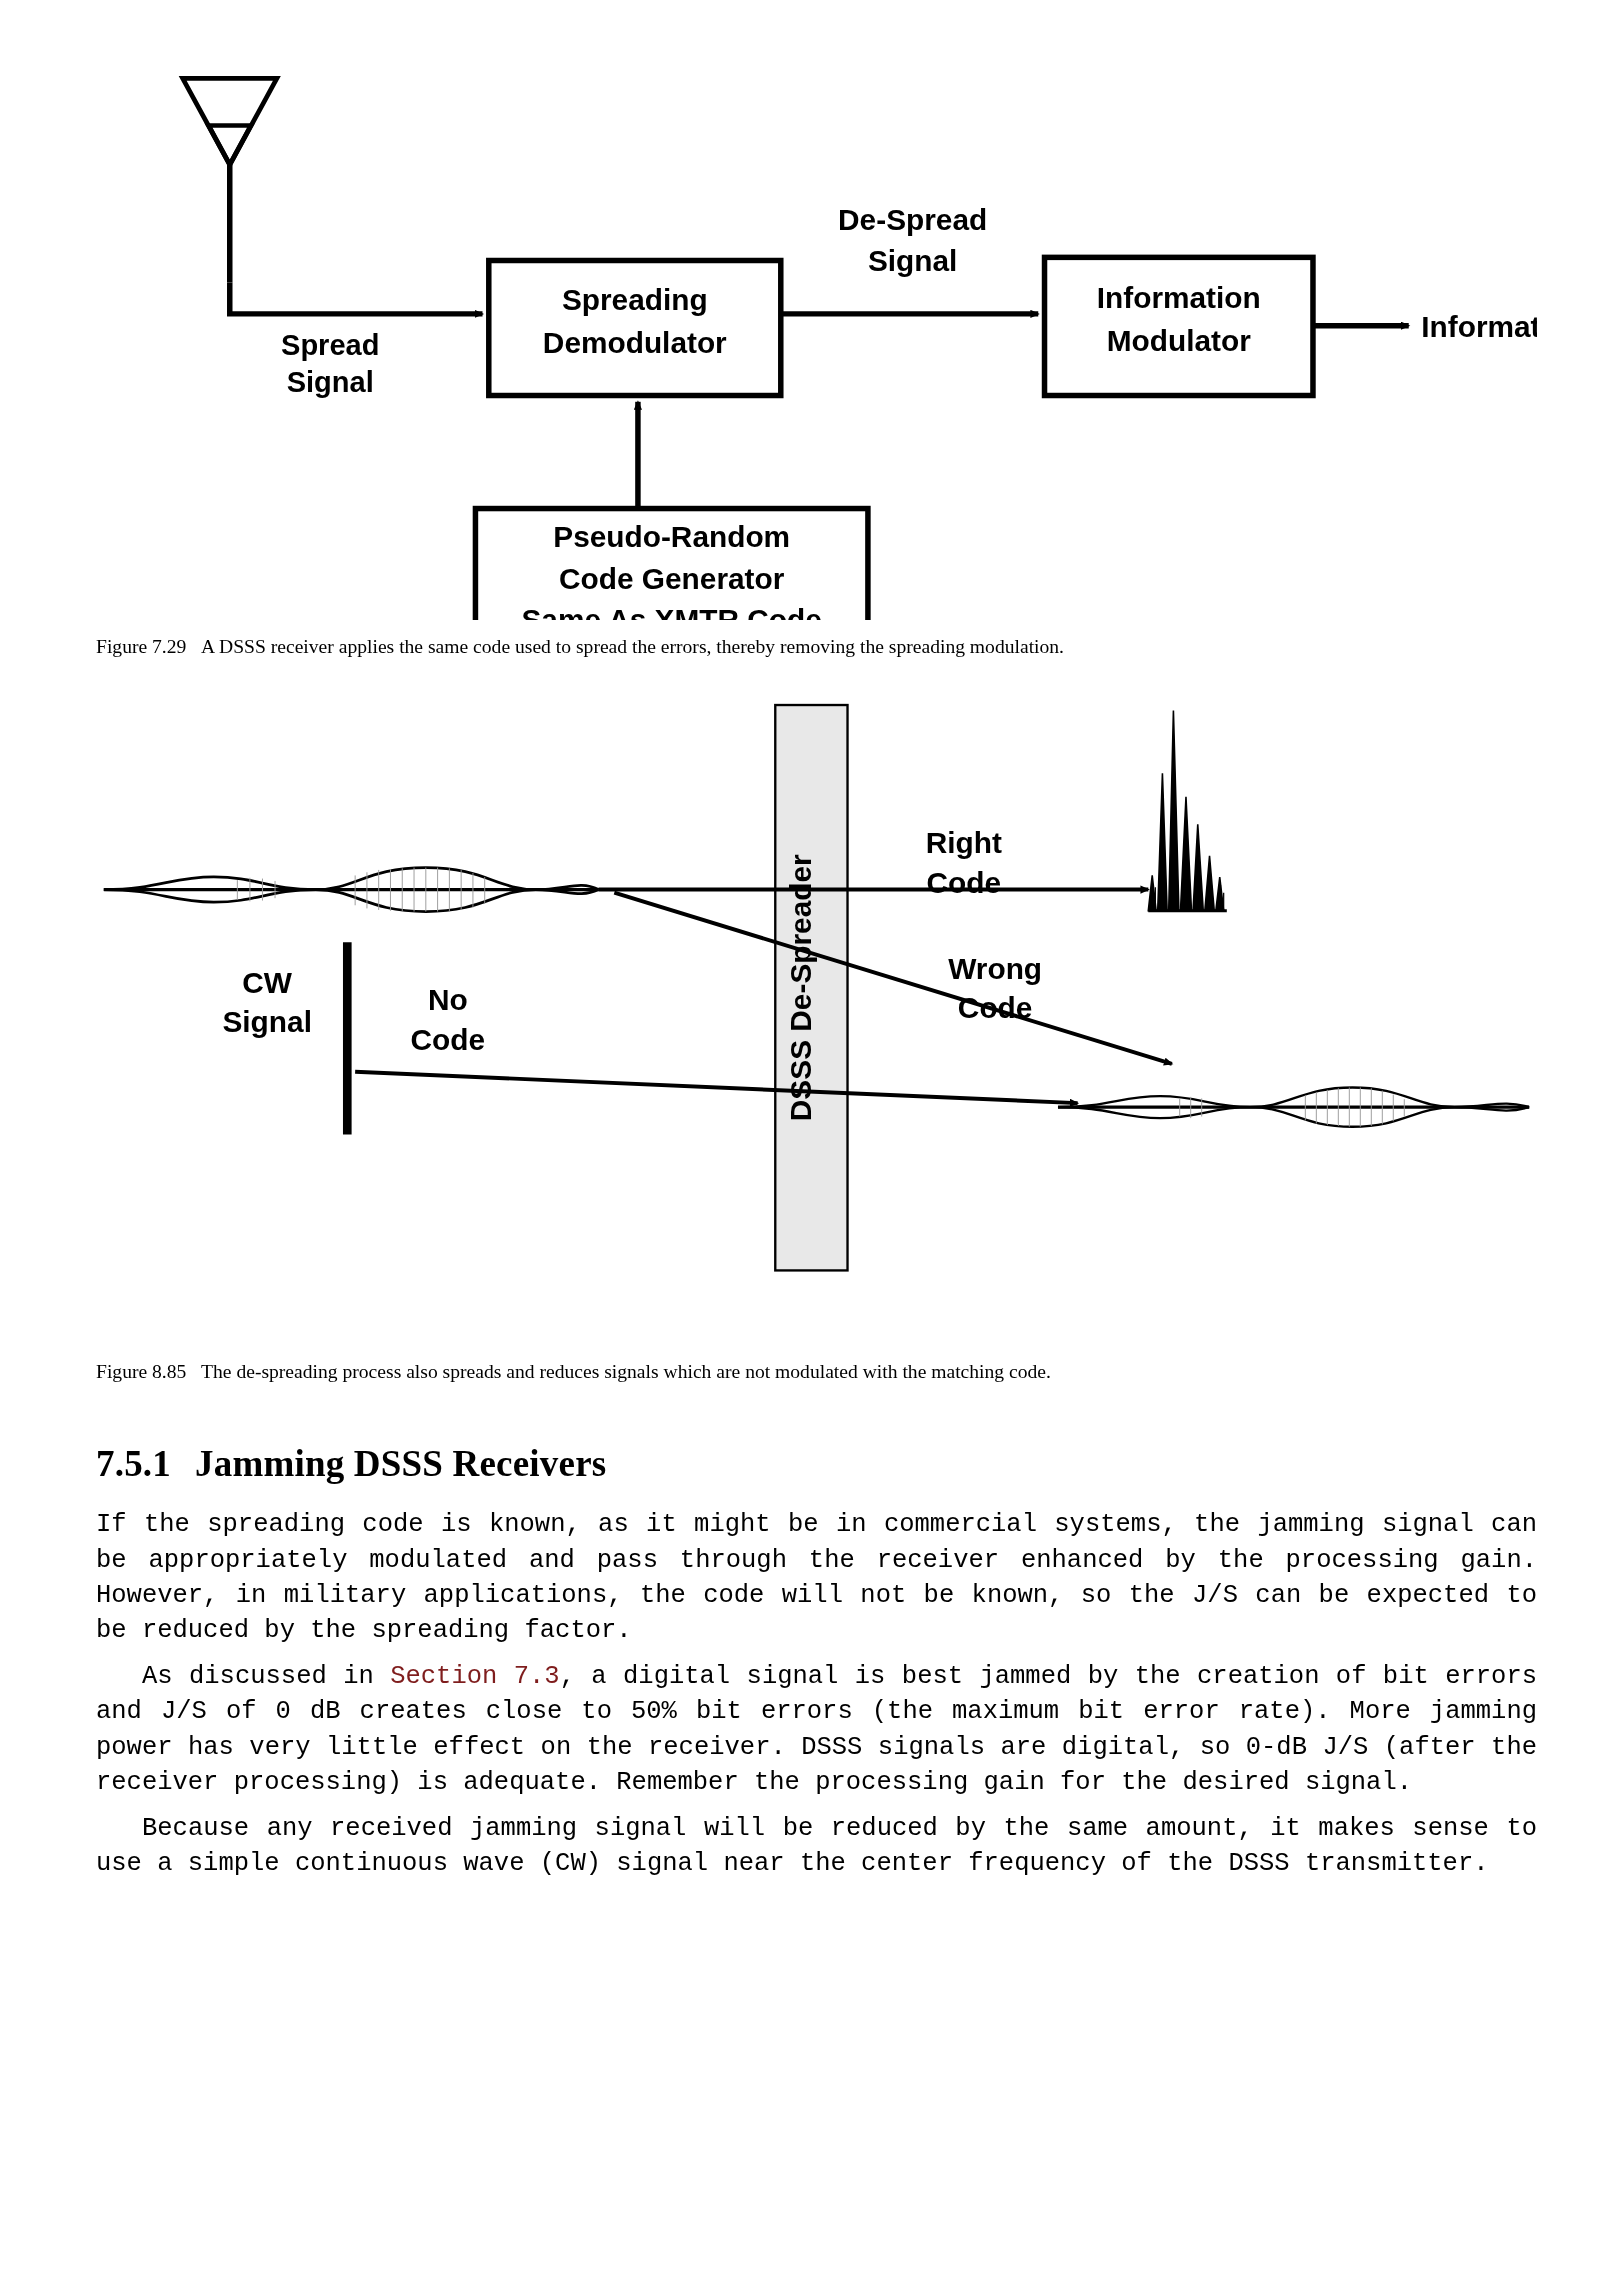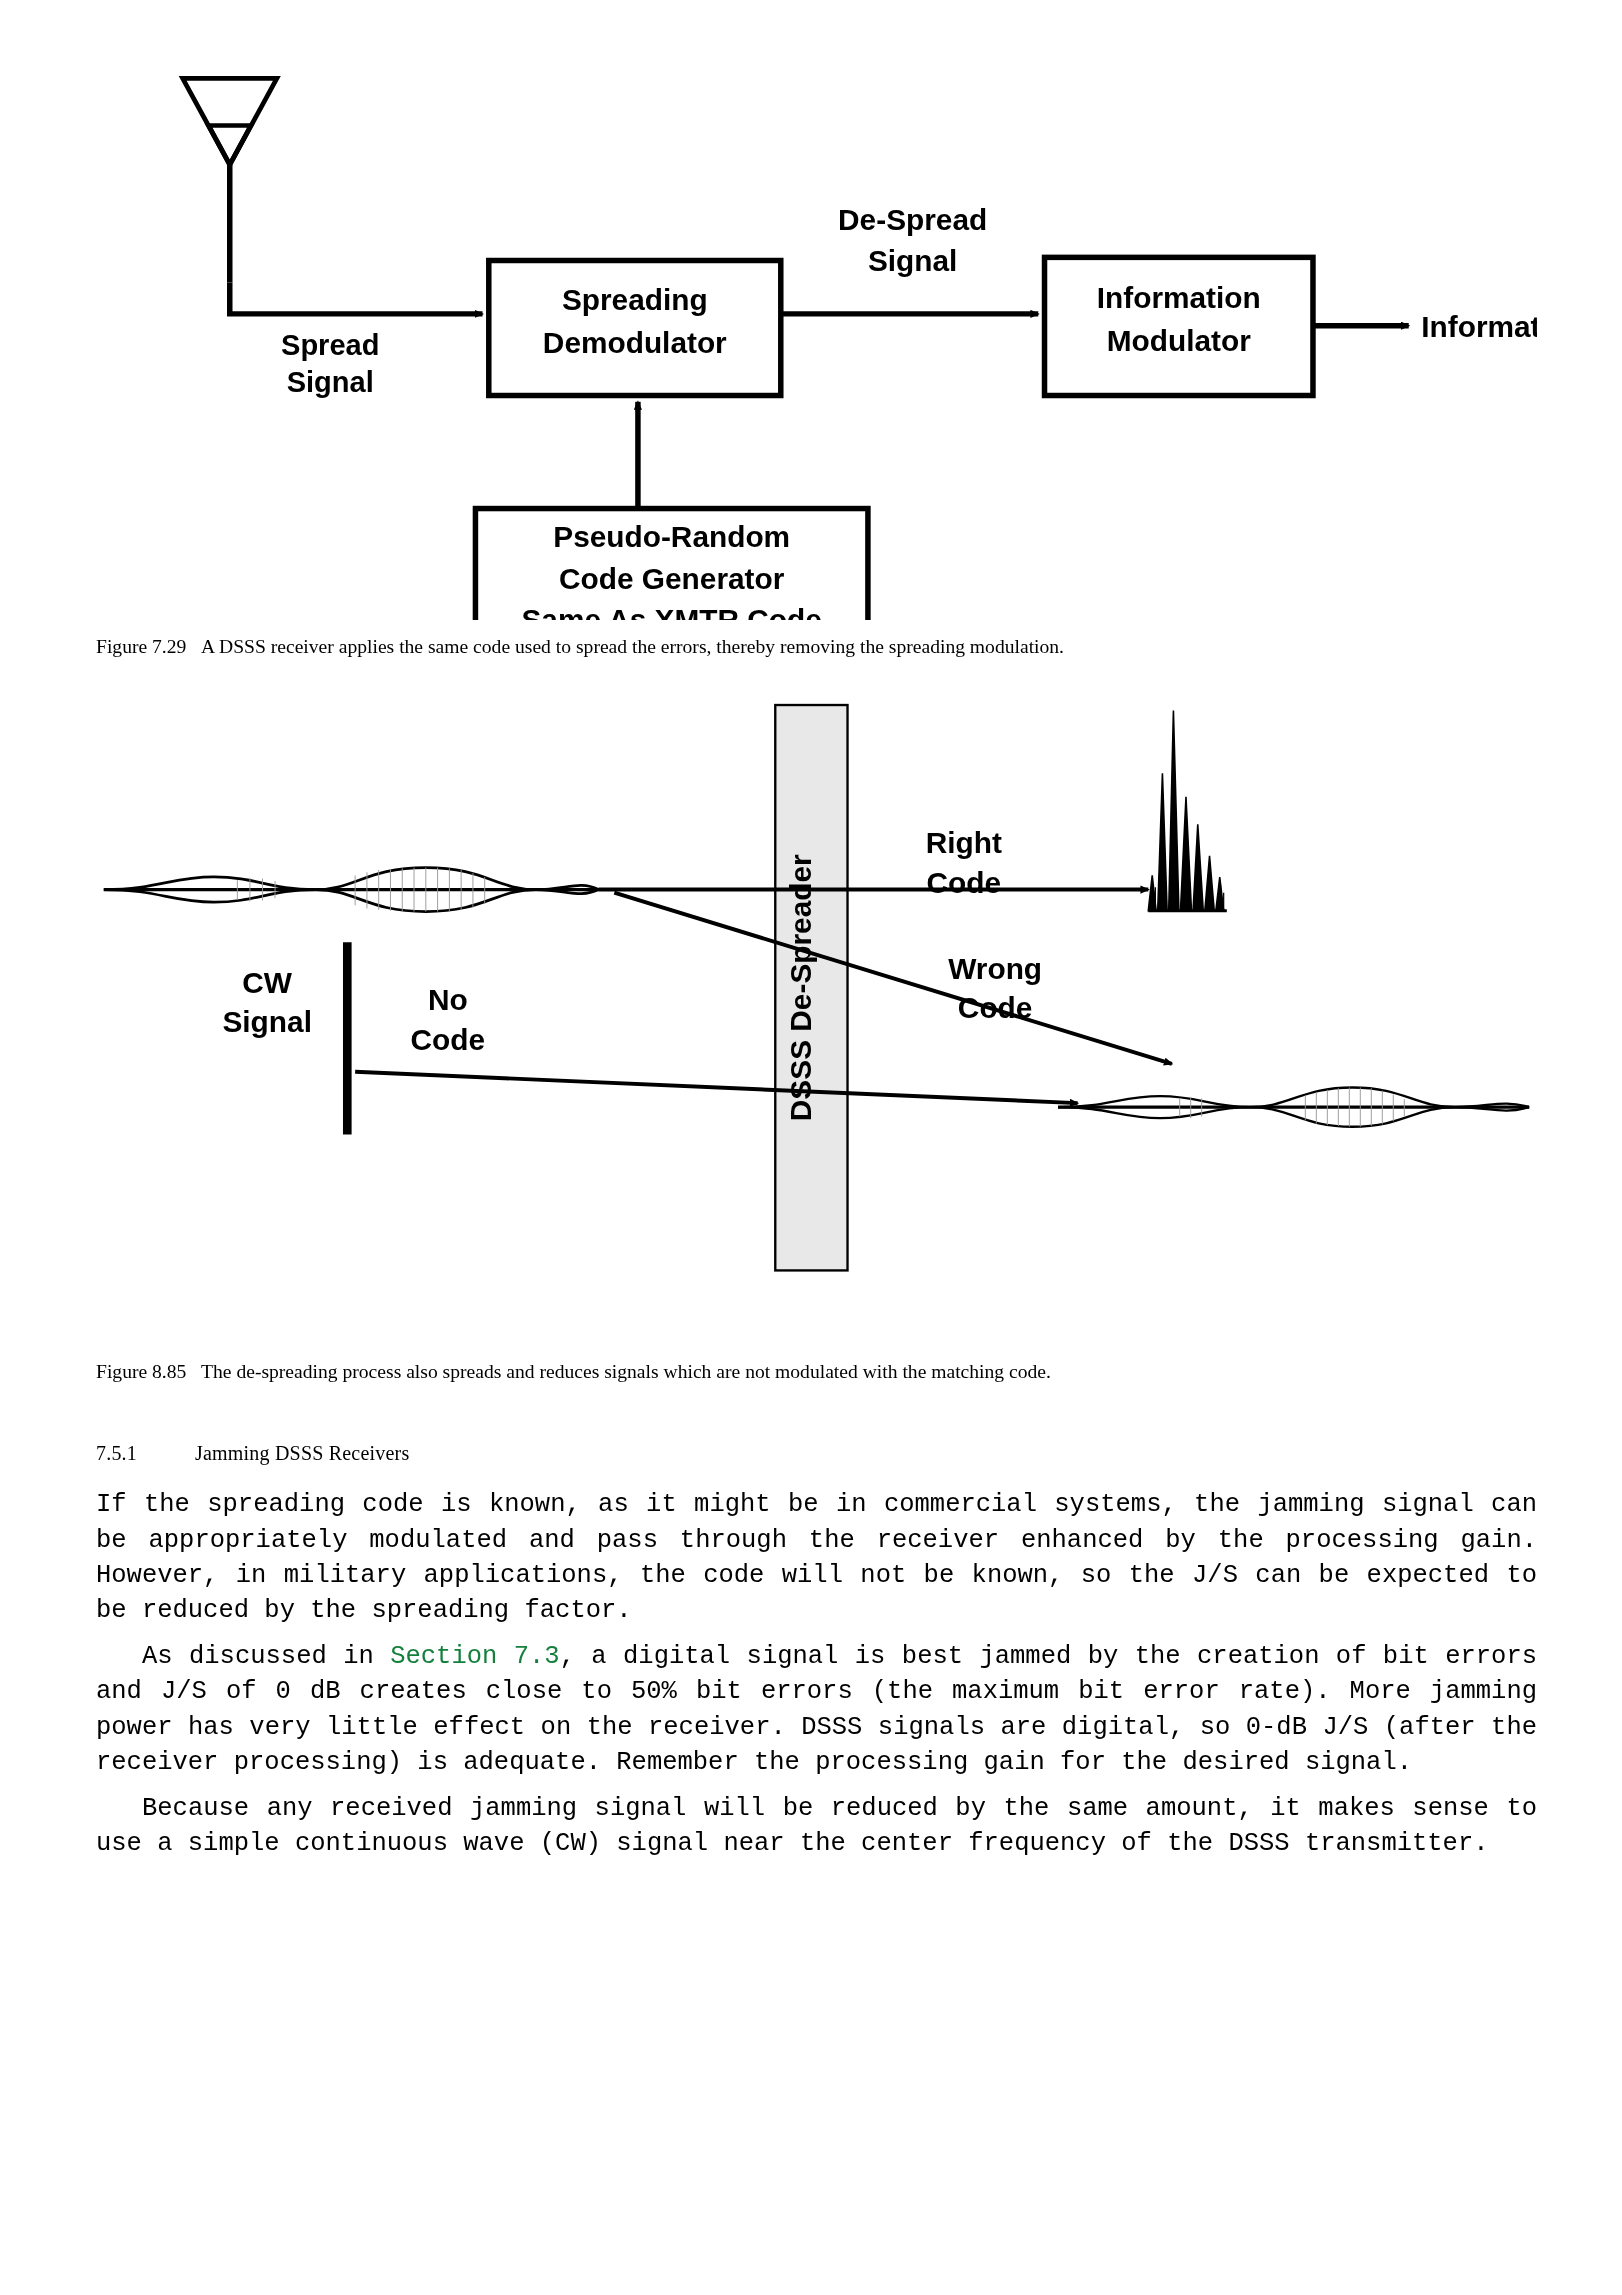--- a/index.html
+++ b/index.html
@@ -58,22 +58,22 @@
     position: relative;
     width: 1441px;
     height: 675px;
     margin-top: 19px;
   }
   .fig2 svg { display: block; }
 
   
   h2.section-heading {
     font-family: "Liberation Serif", serif;
-    font-size: 20px;
-    font-weight: normal;
+    font-size: 37px;
+    font-weight: bold;
     margin: 57px 0 22px 0;
     letter-spacing: 0.2px;
   }
   h2.section-heading .num {
     display: inline-block;
     width: 99px;
   }
 
   
   p.body {
@@ -83,21 +83,21 @@
     text-align: justify;
     margin: 0 0 4.7px 0;
     -webkit-hyphens: none;
     hyphens: none;
   }
   p.body.indent {
     text-indent: 46px;
     margin-top: 11px;
   }
   a.xref {
-    color: #15803d;
+    color: #7f1d1d;
     text-decoration: none;
   }
 </style>
 </head>
 <body>
 
 <div class="page">
   <div class="content">
 
     <div class="fig1">

